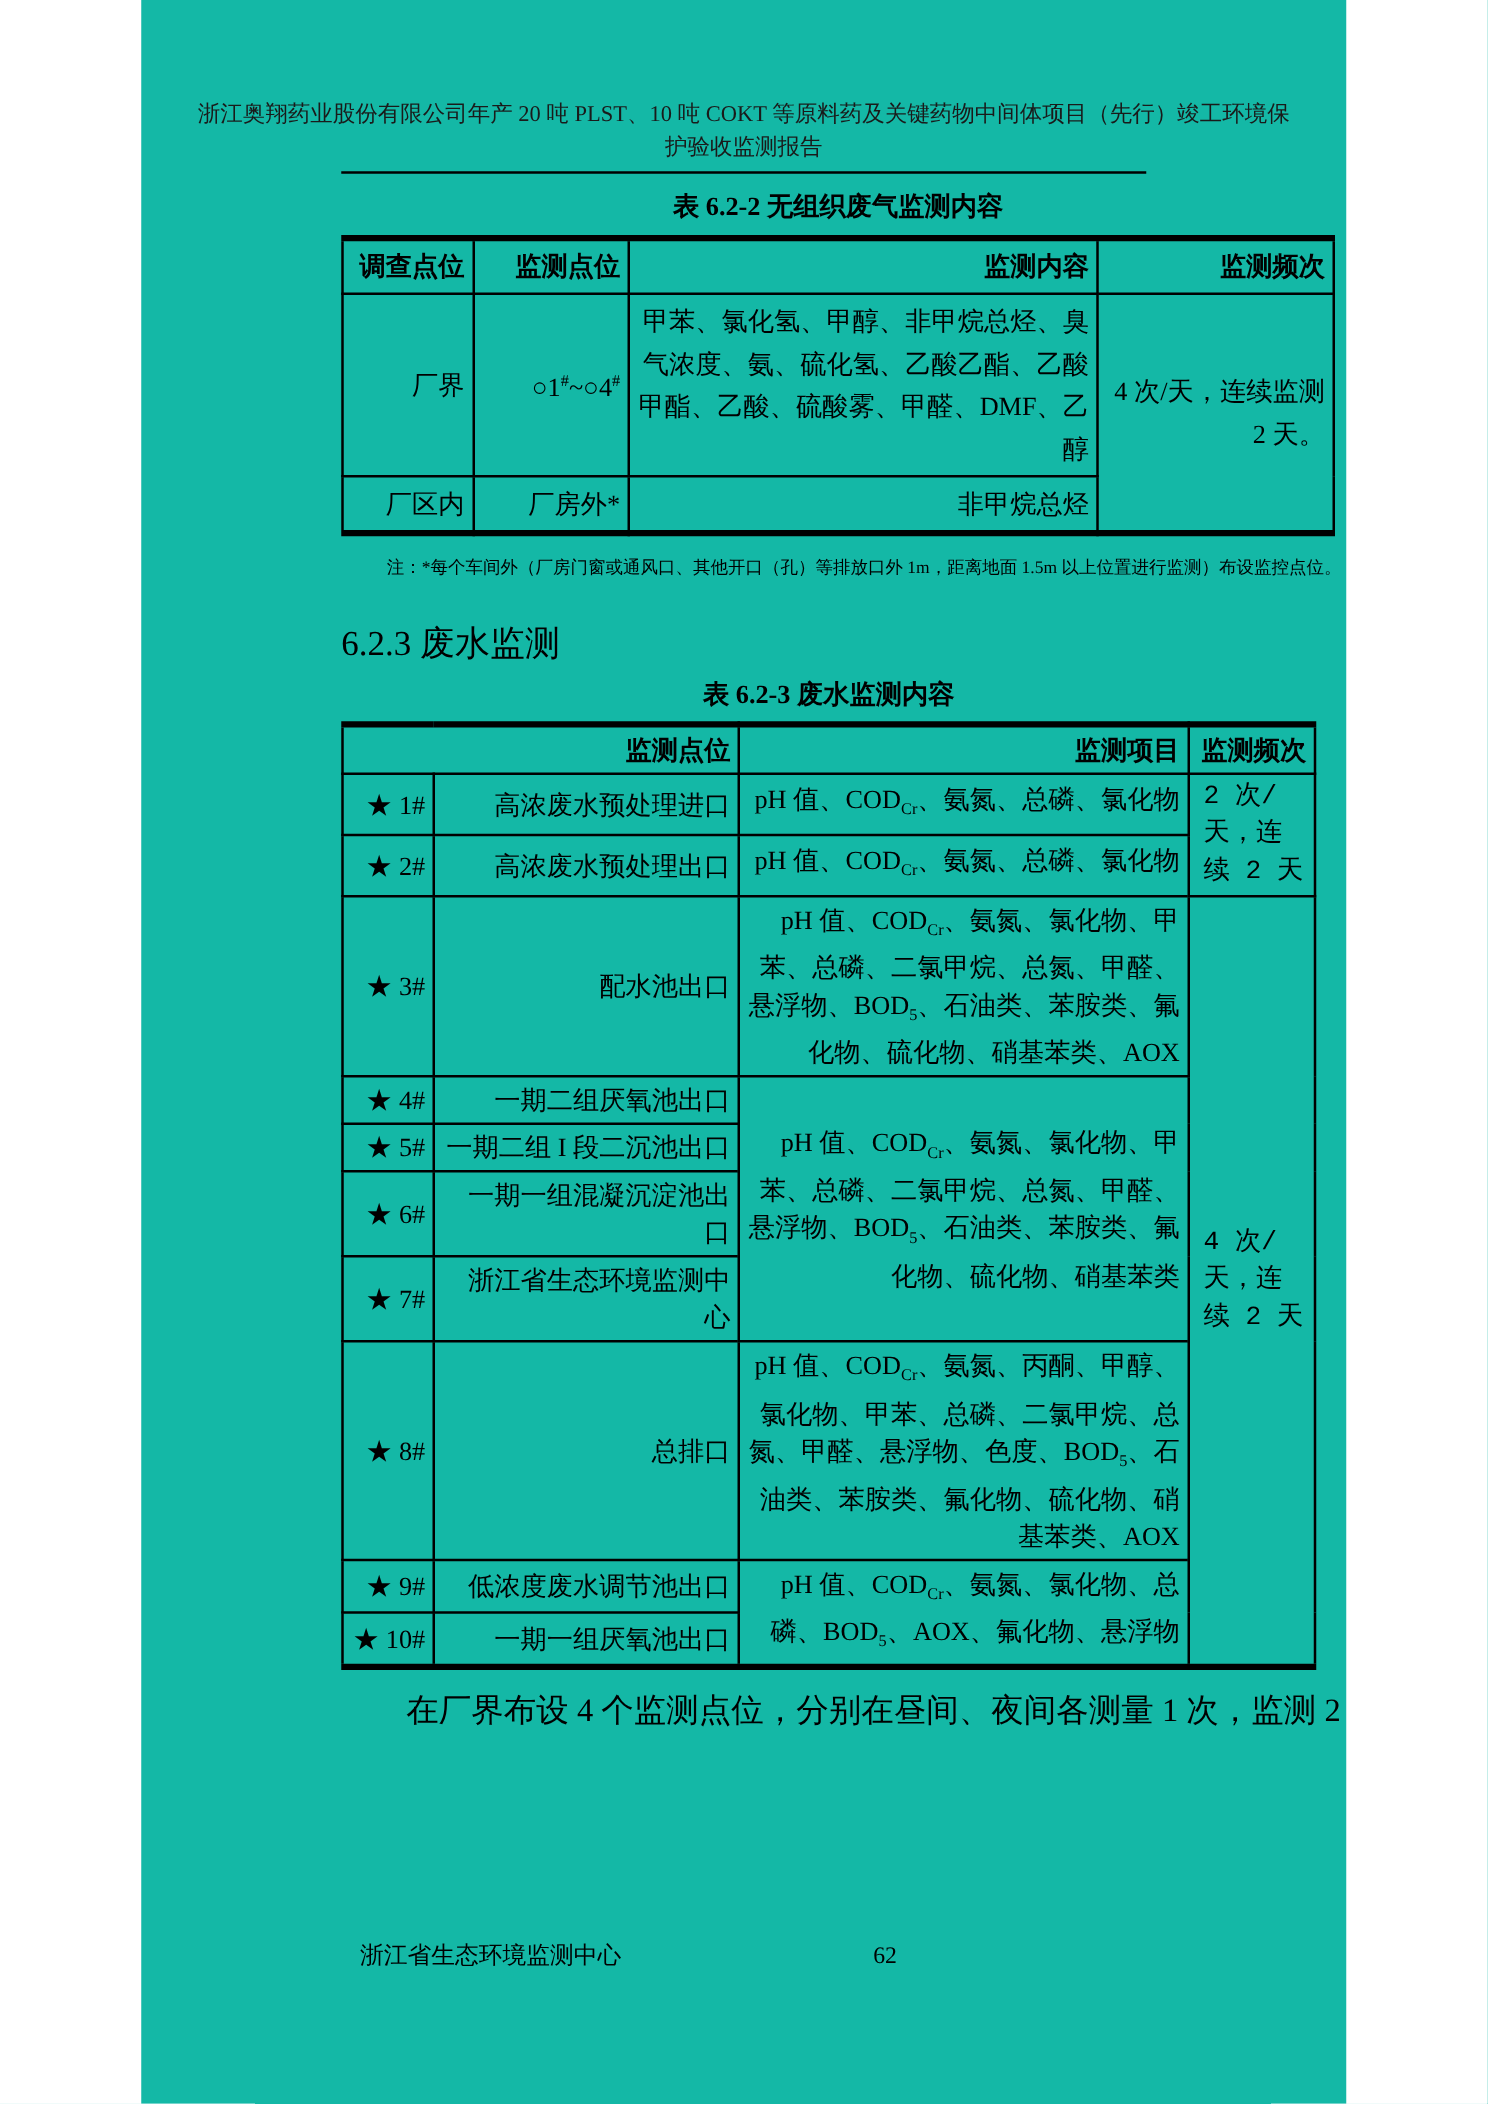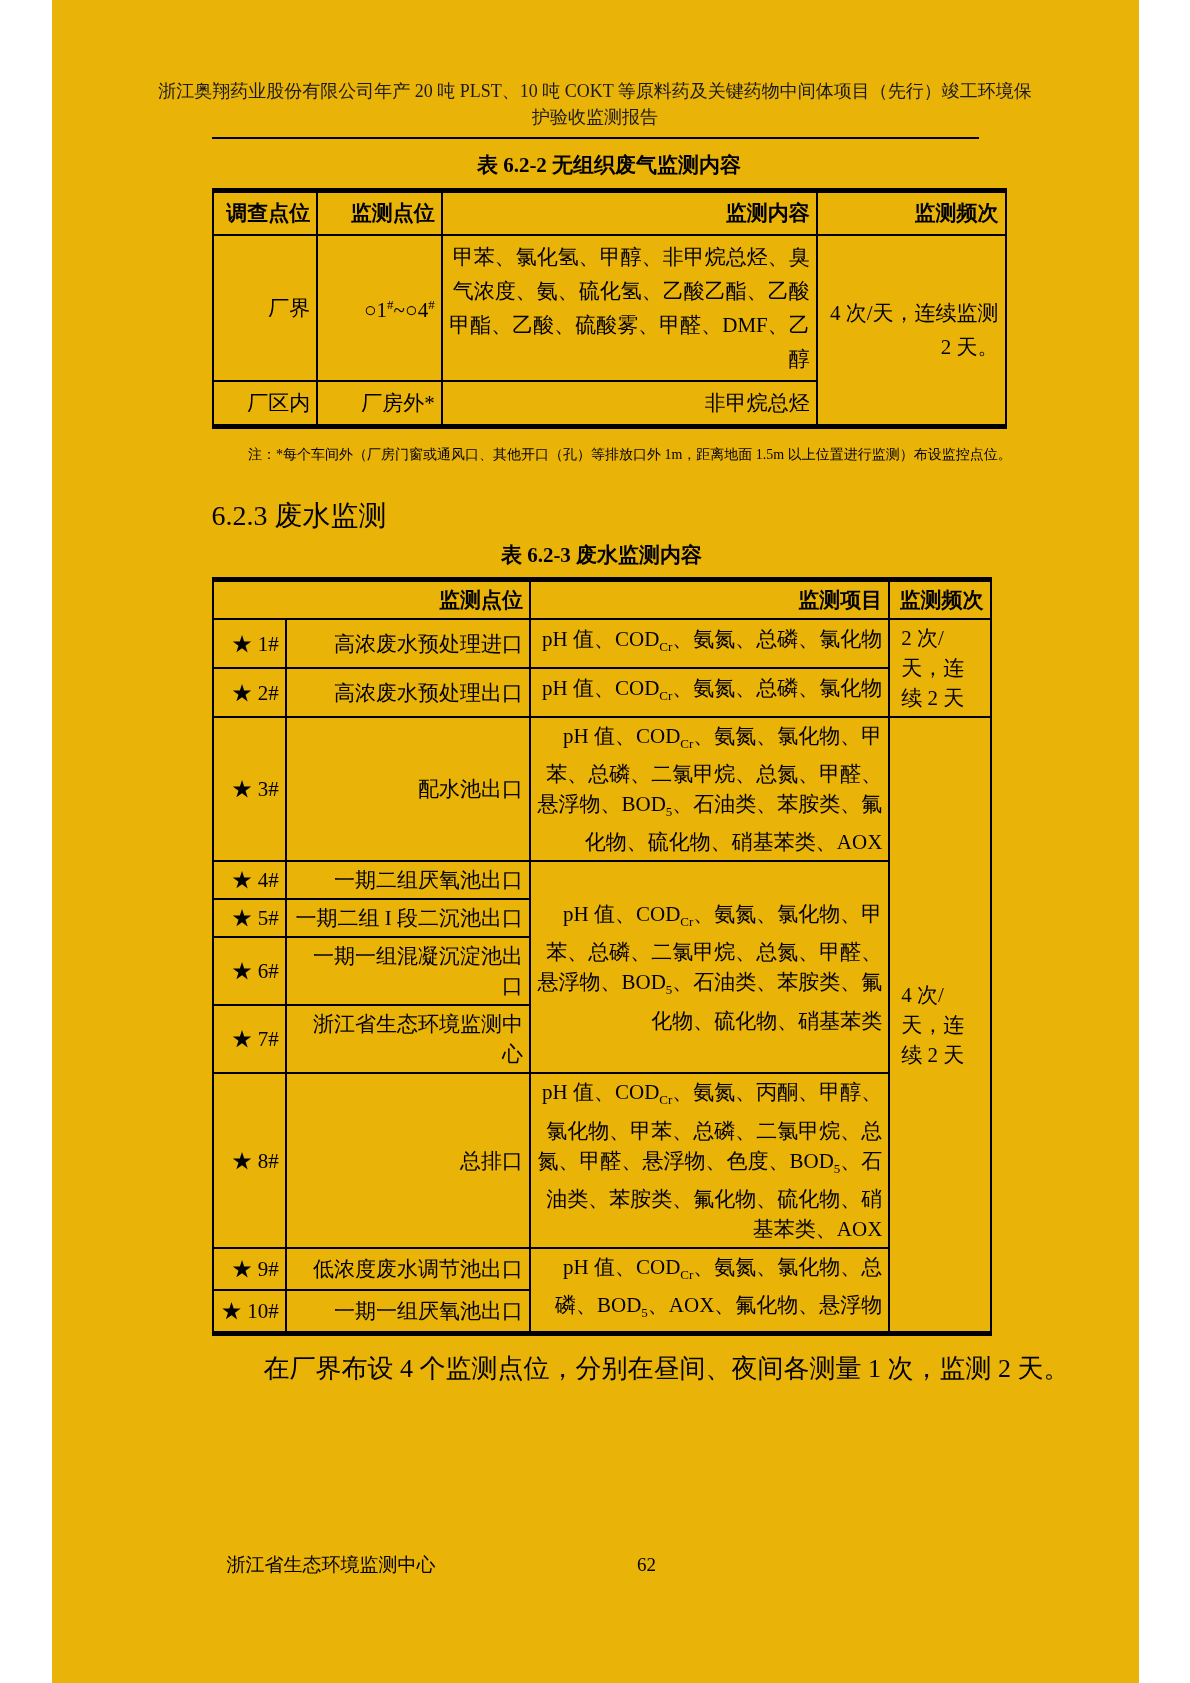--- a/index.html
+++ b/index.html
@@ -1,21 +1,21 @@
 <!DOCTYPE html>
 <html lang="zh"><head>
 <meta charset="utf-8">
 <style>
   * { margin:0; padding:0; box-sizing:border-box; }
   html,body { background:#fff; }
   .page {
     position:relative;
-    width:1087px; height:1683px;
+    width:964px; height:1683px;
     margin:0 auto;
-    background:#eab308;
+    background:#14b8a6;
     color:#000;
     font-family:"Liberation Serif","DejaVu Serif",serif;
     overflow:hidden;
   }
   .content { margin:0 160px; width:870px; }
 
   
   .doc-header {
     padding-top:78px;
     width:880px; margin:0 auto;
@@ -74,21 +74,21 @@
   .gas-table { width:795px; }
   .gas-table th { height:44px; }
   .gas-table td { line-height:34px; }
   .gas-table .row-tall td { height:112px; }
   .gas-table .row-short td { height:44px; }
 
   .ww-table { width:780px; }
   .ww-table th { height:40px; }
   .ww-table td { line-height:30px; padding:3px 6px; }
   .ww-table td.cell-items { font-size:21px; }
-  .ww-table td.cell-freq { text-align:left; padding-left:11px; }
+  .ww-table td.cell-freq { text-align:left; padding-left:11px;font-family:Liberation Mono, monospace; }
   .row-h1 td { height:42px; }
   .row-h2 td { height:36px; }
   .row-h3 td { height:31px; }
   .row-big td { height:118px; }
 
   .note-para {
     font-size:14px;
     line-height:35px;
     text-align:justify;
     text-indent:2.6em;

